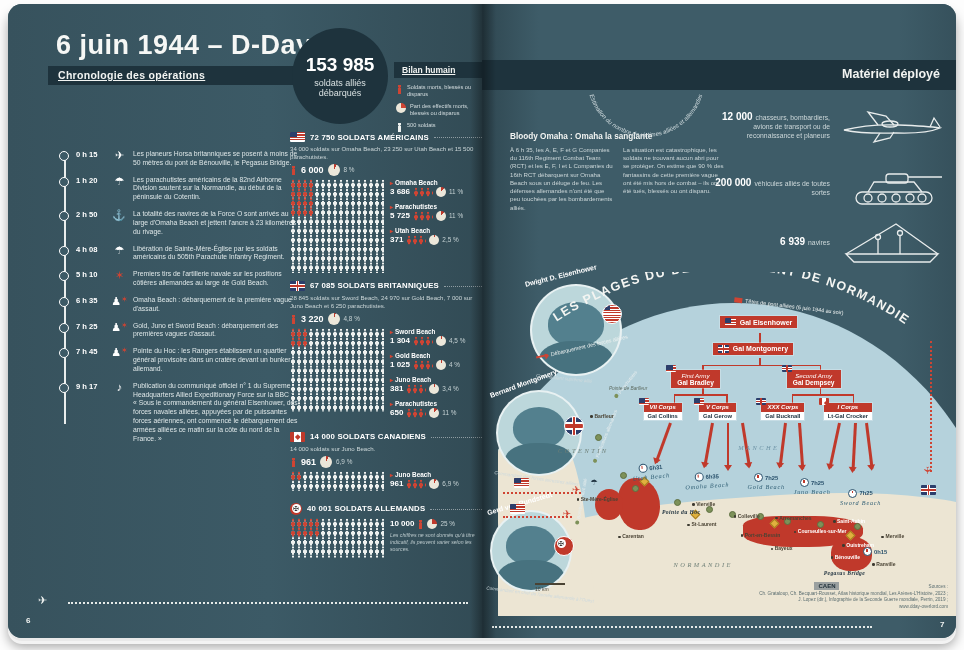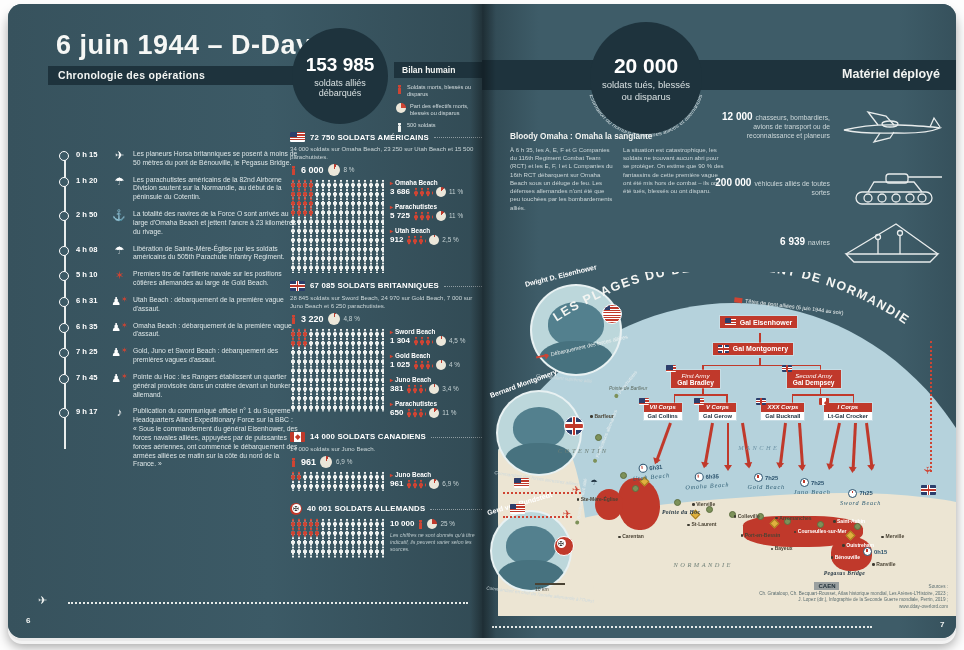--- a/index.html
+++ b/index.html
@@ -7,21 +7,21 @@
   .book{position:absolute;left:8px;top:4px;width:948px;height:634px;border-radius:14px;
         background:#3c5a66;box-shadow:0 3px 0 #e9e9e9,0 6px 0 #f3f3f3,0 9px 12px rgba(0,0,0,.35);overflow:hidden;}
   .page{position:absolute;top:0;height:100%;}
   .page-left{left:0;width:474px;background:linear-gradient(90deg,#37525d 0%,#3c5a66 55%,#324b55 100%);}
   .page-right{left:474px;width:474px;background:linear-gradient(90deg,#2f4751 0%,#3e5c68 12%,#3e5c68 88%,#36515c 100%);}
   .spine{position:absolute;left:462px;top:0;width:26px;height:100%;
          background:linear-gradient(90deg,rgba(0,0,0,0) 0%,rgba(0,0,0,.35) 50%,rgba(0,0,0,0) 100%);pointer-events:none;}
   b{font-weight:bold}
   
   .title{position:absolute;left:48px;top:26px;font-size:27px;font-weight:bold;color:#f6f7f5;letter-spacing:.5px;}
-  .band{background:#1e333d;color:#f2f4f2;font-weight:bold;}
+  .band{background:#1e333d;color:#f2f4f2;font-weight:bold;text-decoration:underline;}
   .band.chrono{position:absolute;left:40px;top:62px;width:250px;height:19px;font-size:10.5px;line-height:19px;padding-left:10px;letter-spacing:.3px;}
   .intro{position:absolute;left:48px;top:92px;width:238px;font-size:7.6px;line-height:1.35;color:#dde6e7;}
   .timeline{position:absolute;left:52px;top:146px;width:238px;}
   .timeline::before{content:"";position:absolute;left:4px;top:4px;bottom:28px;width:2px;background:#e9edec;}
   .t-item{position:relative;display:flex;gap:5px;margin-bottom:8px;padding-left:16px;align-items:flex-start;}
   .t-item::before{content:"";position:absolute;left:-1px;top:1px;width:8px;height:8px;border:1.6px solid #fff;border-radius:50%;background:#3c5a66;}
   .t-time{flex:none;width:30px;font-size:7.6px;font-weight:bold;color:#fff;}
   .ticon{flex:none;width:17px;text-align:center;color:#fff;font-size:11px;line-height:1;}
   .ticon::before{content:attr(data-icon);}
   .ticon[data-icon="✶"]{color:#cf4433;}
@@ -206,25 +206,20 @@
           <span class="ticon" data-icon="☂"></span>
           <span class="t-text">Libération de Sainte-Mère-Église par les soldats américains du 505th Parachute Infantry Regiment.</span>
         </div>
 
         <div class="t-item">
           <span class="t-time">5 h 10</span>
           <span class="ticon" data-icon="✶"></span>
           <span class="t-text">Premiers tirs de l'artillerie navale sur les positions côtières allemandes au large de Gold Beach.</span>
         </div>
 
-        <div class="t-item">
-          <span class="t-time">6 h 31</span>
-          <span class="ticon" data-icon="♟"></span>
-          <span class="t-text">Utah Beach : débarquement de la première vague d'assaut.</span>
-        </div>
 
         <div class="t-item">
           <span class="t-time">6 h 35</span>
           <span class="ticon" data-icon="♟"></span>
           <span class="t-text">Omaha Beach : débarquement de la première vague d'assaut.</span>
         </div>
 
         <div class="t-item">
           <span class="t-time">7 h 25</span>
           <span class="ticon" data-icon="♟"></span>
@@ -306,21 +301,21 @@
                     <b>5 725</b>
                     <span class="strip"></span>
                     <span class="pie sm" style="background: conic-gradient(rgb(192, 57, 43) 39.6deg, rgb(236, 231, 218) 0deg);"></span>
                     <span class="pct">11 %</span>
                   </div>
                 </div>
 
                 <div class="bd">
                   <div class="bd-name"><span class="tri">▸</span><span>Utah Beach</span></div>
                   <div class="bd-val">
-                    <b>912</b>
+                    <b>371</b>
                     <span class="strip"></span>
                     <span class="pie sm" style="background: conic-gradient(rgb(192, 57, 43) 9deg, rgb(236, 231, 218) 0deg);"></span>
                     <span class="pct">2,5 %</span>
                   </div>
                 </div>
               </div>
           </div>
         </div>
 
 
@@ -444,24 +439,20 @@
         </div>
 
       </div>
     </div>
   </div>
 
   <div class="page page-right">
     <div class="band materiel"></div>
     <div class="materiel-h">Matériel déployé</div>
 
-    <div class="circle20k">
-      <div class="v">20 000</div>
-      <div class="l">soldats tués, blessés ou disparus</div>
-    </div>
     <svg class="arcnote" viewBox="0 0 160 160">
       <defs>
             <path id="arcpath" d="M 18,80 A 62,62 0 0 0 142,80"></path>
           </defs>
       <text font-size="6.4" fill="#cfdadd" font-style="italic">
         <textPath href="#arcpath" startOffset="50%" text-anchor="middle" id="arcnote-text">Estimation du nombre de victimes alliées et allemandes</textPath>
       </text>
     </svg>
 
     <div class="mat-item" style="left:232px;top:100px">

